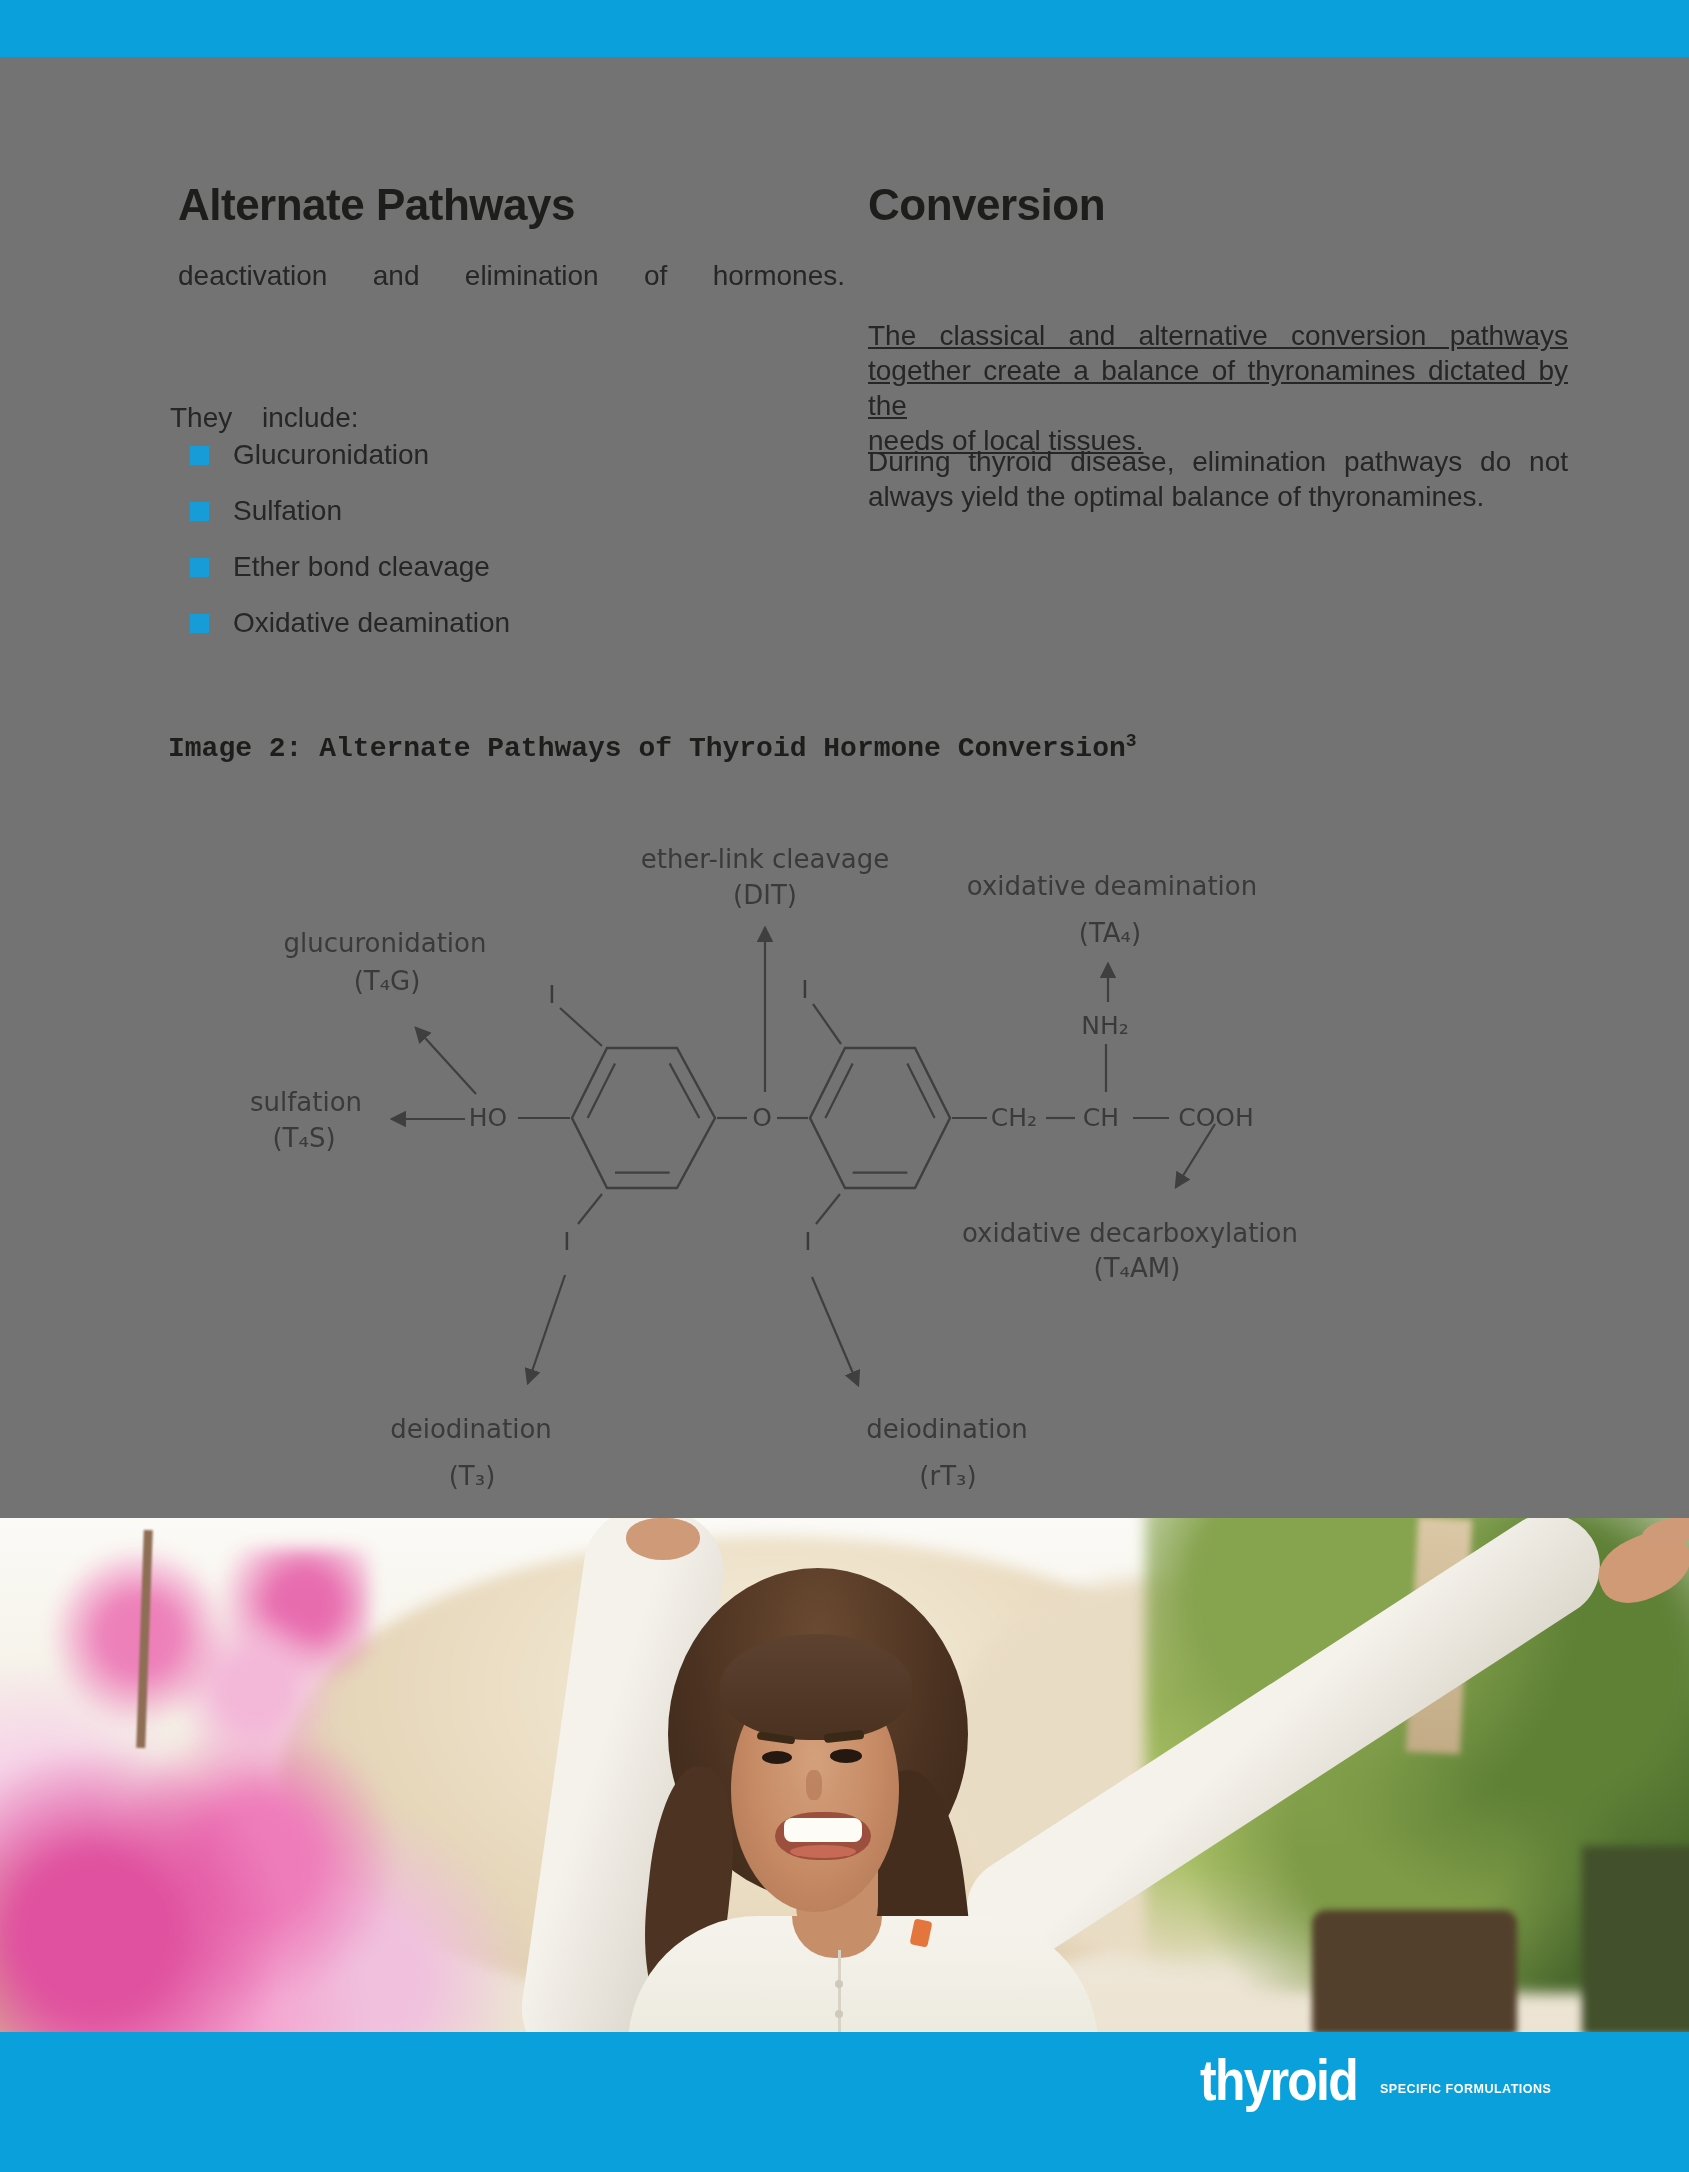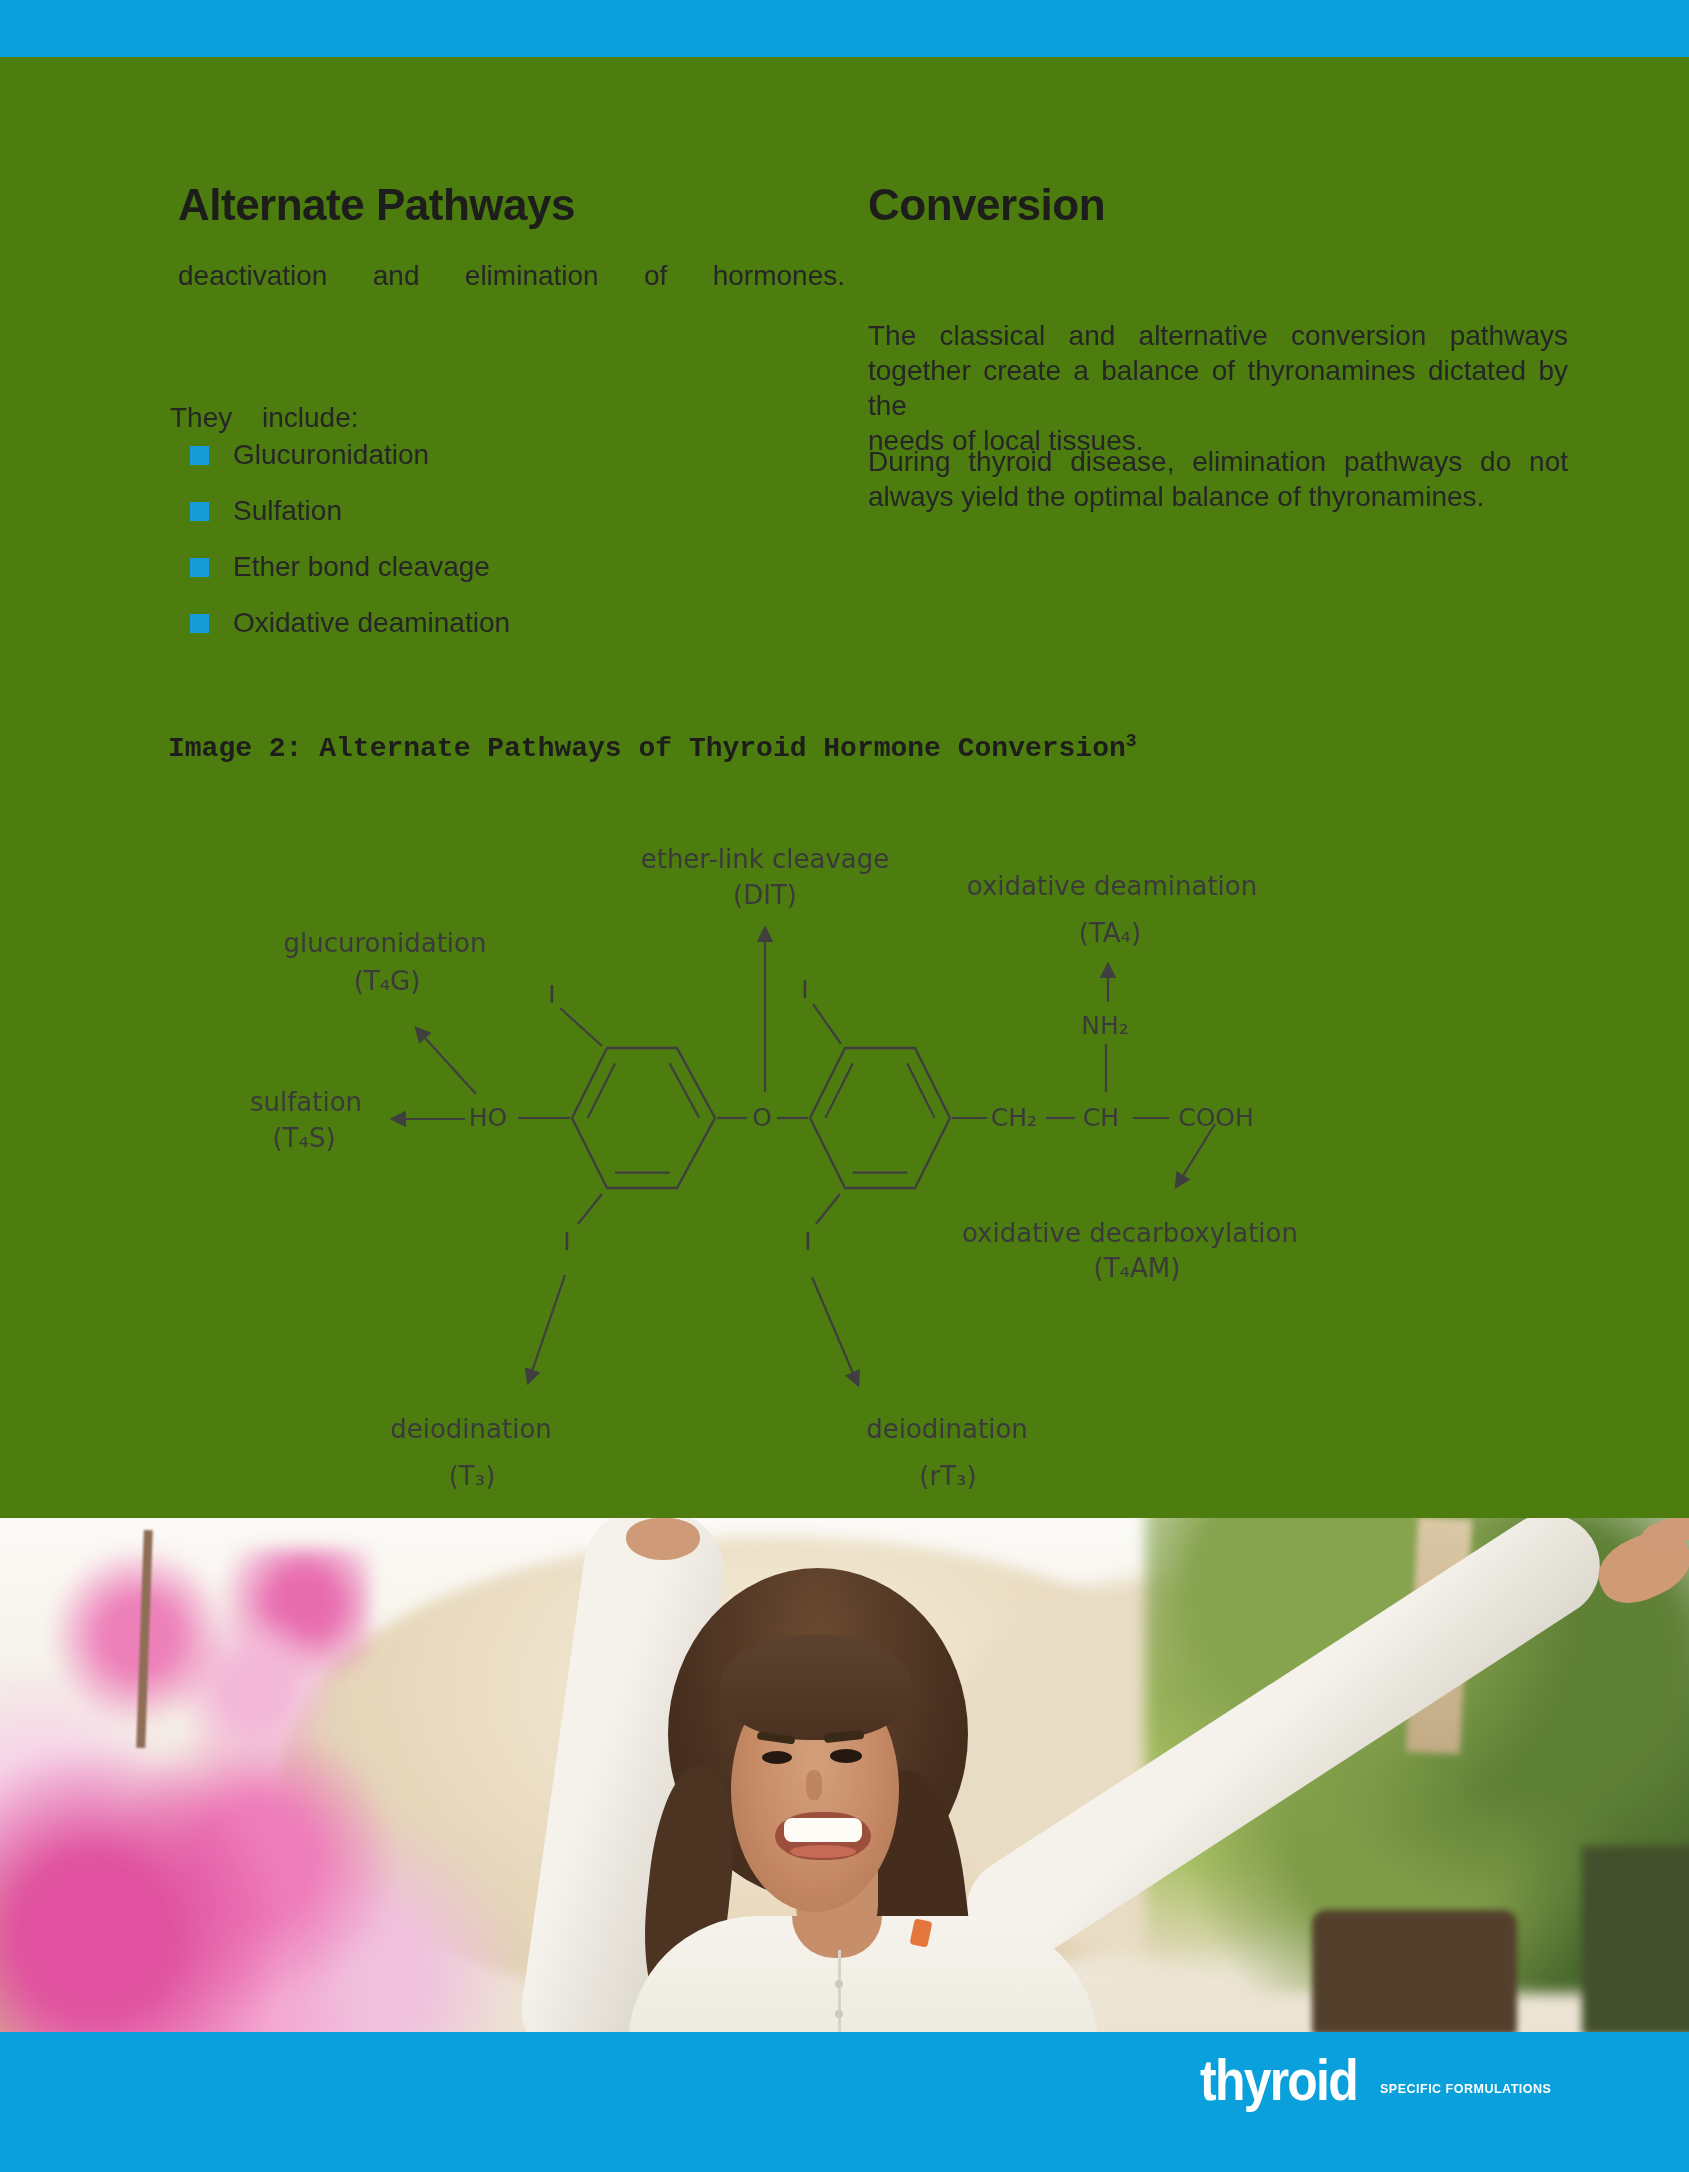--- a/index.html
+++ b/index.html
@@ -1,38 +1,38 @@
 <!DOCTYPE html>
 <html><head>
 <meta charset="utf-8">
 <style>
   * { margin:0; padding:0; box-sizing:border-box; }
   html,body { background:#ffffff; }
   .page {
-    position:relative; width:1689px; height:2172px; background:#4d7c0f;
+    position:relative; width:1689px; height:2172px; background:#737373;
     font-family:"Liberation Sans", sans-serif; overflow:hidden;
   }
   .brandbar { position:absolute; left:0; width:1689px; background:#0aa0db; }
   .brandbar.top { top:0; height:57px; }
   .brandbar.bottom { top:2032px; height:140px; }
 
   .heading {
     position:absolute; font-weight:700; font-size:44px; line-height:54px;
     color:#1d1d1b; letter-spacing:-0.5px;
   }
   .h-left { left:178px; top:178px; }
   .h-right { left:868px; top:178px; width:560px; }
 
   .bodytext { position:absolute; font-size:28px; line-height:35px; color:#262626; }
   .jline { text-align:justify; text-align-last:justify; }
   .jlast { text-align-last:left; }
   .force-last-just .jlast { text-align-last:justify; }
 
   .p-left   { left:178px; top:258px;  width:667px; }
-  .p-right1 { left:868px; top:318px;  width:700px; }
+  .p-right1 { left:868px; top:318px;  width:700px;text-decoration:underline; }
   .p-right2 { left:868px; top:444px;  width:700px; }
 
   .list-intro { left:170px; top:400px; width:300px; word-spacing:22px; }
 
   .bullet-list { position:absolute; left:190px; top:440px; list-style:none; }
   .bullet-item { display:flex; align-items:center; height:30px; margin-bottom:26px; }
   .bullet-sq { width:19px; height:19px; background:#189cd8; margin-right:24px; flex:none; }
   .bullet-label { font-size:28px; color:#262626; }
 
   .caption { position:absolute; left:168px; top:731px; font-size:28px; font-weight:700; color:#1d1d1b;font-family:Liberation Mono, monospace; }

